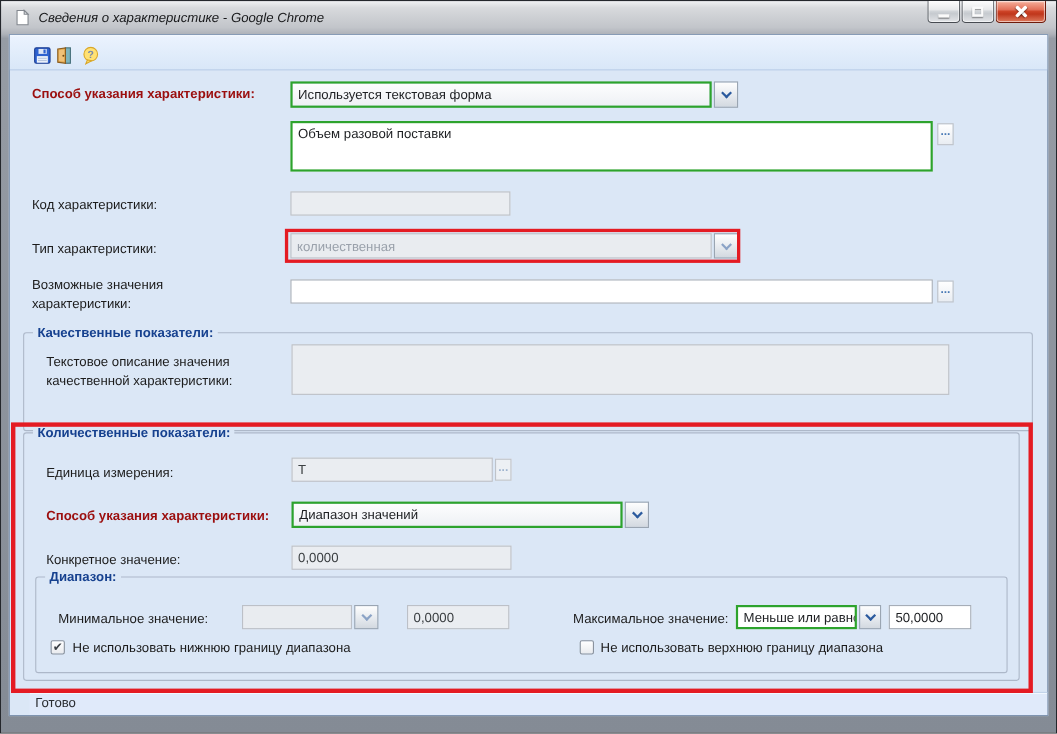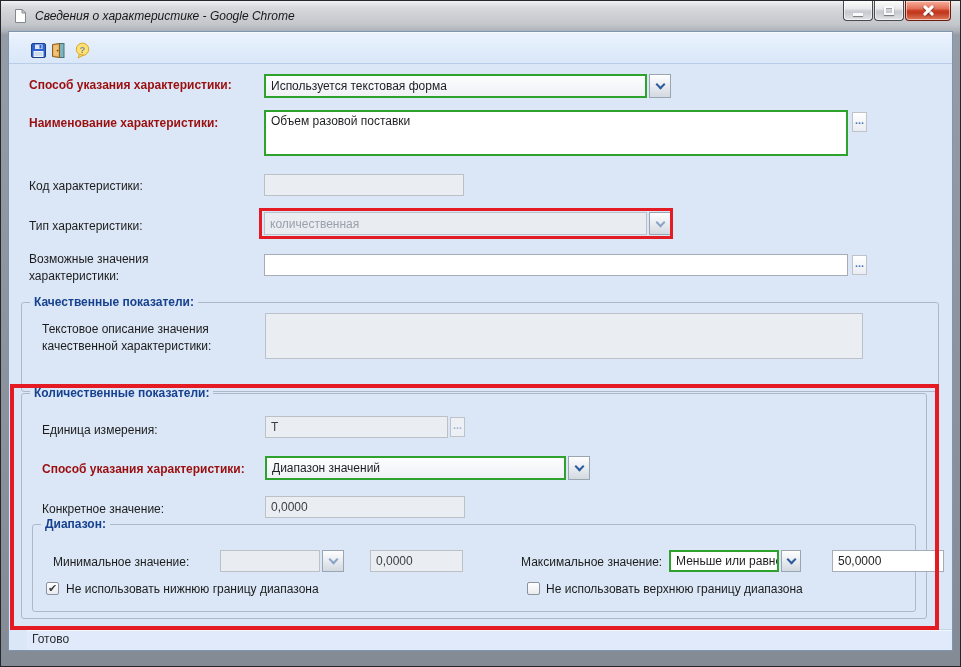--- a/index.html
+++ b/index.html
@@ -132,21 +132,20 @@
     <div class="lbl red" style="left:20px;top:45px">Способ указания характеристики:</div>
     <div class="combo" style="left:255px;top:42px;width:407px;height:24px">
       <div class="combo-field green">
           <span>Используется текстовая форма</span>
         </div>
       <div class="combo-btn">
           <i class="chev"></i>
         </div>
     </div>
 
-    <div class="lbl red" style="left:20px;top:83px">Наименование характеристики:</div>
     <textarea class="tarea" style="left: 255px; top: 78px; width: 584px; height: 46px;">Объем разовой поставки</textarea>
     <div class="dots-btn" style="left:843px;top:80px"><span>...</span></div>
 
     <div class="lbl" style="left:20px;top:146px">Код характеристики:</div>
     <input class="tfield dis" style="left: 255px; top: 142px; width: 200px;" value="">
 
     <div class="lbl" style="left:20px;top:186px">Тип характеристики:</div>
     <div class="combo" style="left:255px;top:180px;width:407px;height:23px">
       <div class="combo-field dis">
           <span>количественная</span>
@@ -204,21 +203,21 @@
 
         <div class="lbl" style="left:488px;top:29px">Максимальное значение:</div>
         <div class="combo" style="left:636px;top:25px;width:132px;height:22px">
           <div class="combo-field green white">
               <span>Меньше или равно</span>
             </div>
           <div class="combo-btn narrow">
               <i class="chev"></i>
             </div>
         </div>
-        <input class="tfield num" style="left: 799px; top: 25px; width: 112px;" value="50,0000">
+        <input class="tfield num" style="left: 775px; top: 25px; width: 75px;" value="50,0000">
 
         <div class="cb checked" style="left:13px;top:57px"></div>
         <div class="cb-lbl" style="left:33px;top:57px">Не использовать нижнюю границу диапазона</div>
 
         <div class="cb" style="left:494px;top:57px"></div>
         <div class="cb-lbl" style="left:513px;top:57px">Не использовать верхнюю границу диапазона</div>
       </div>
     </div>
 
     <div class="statusbar">

